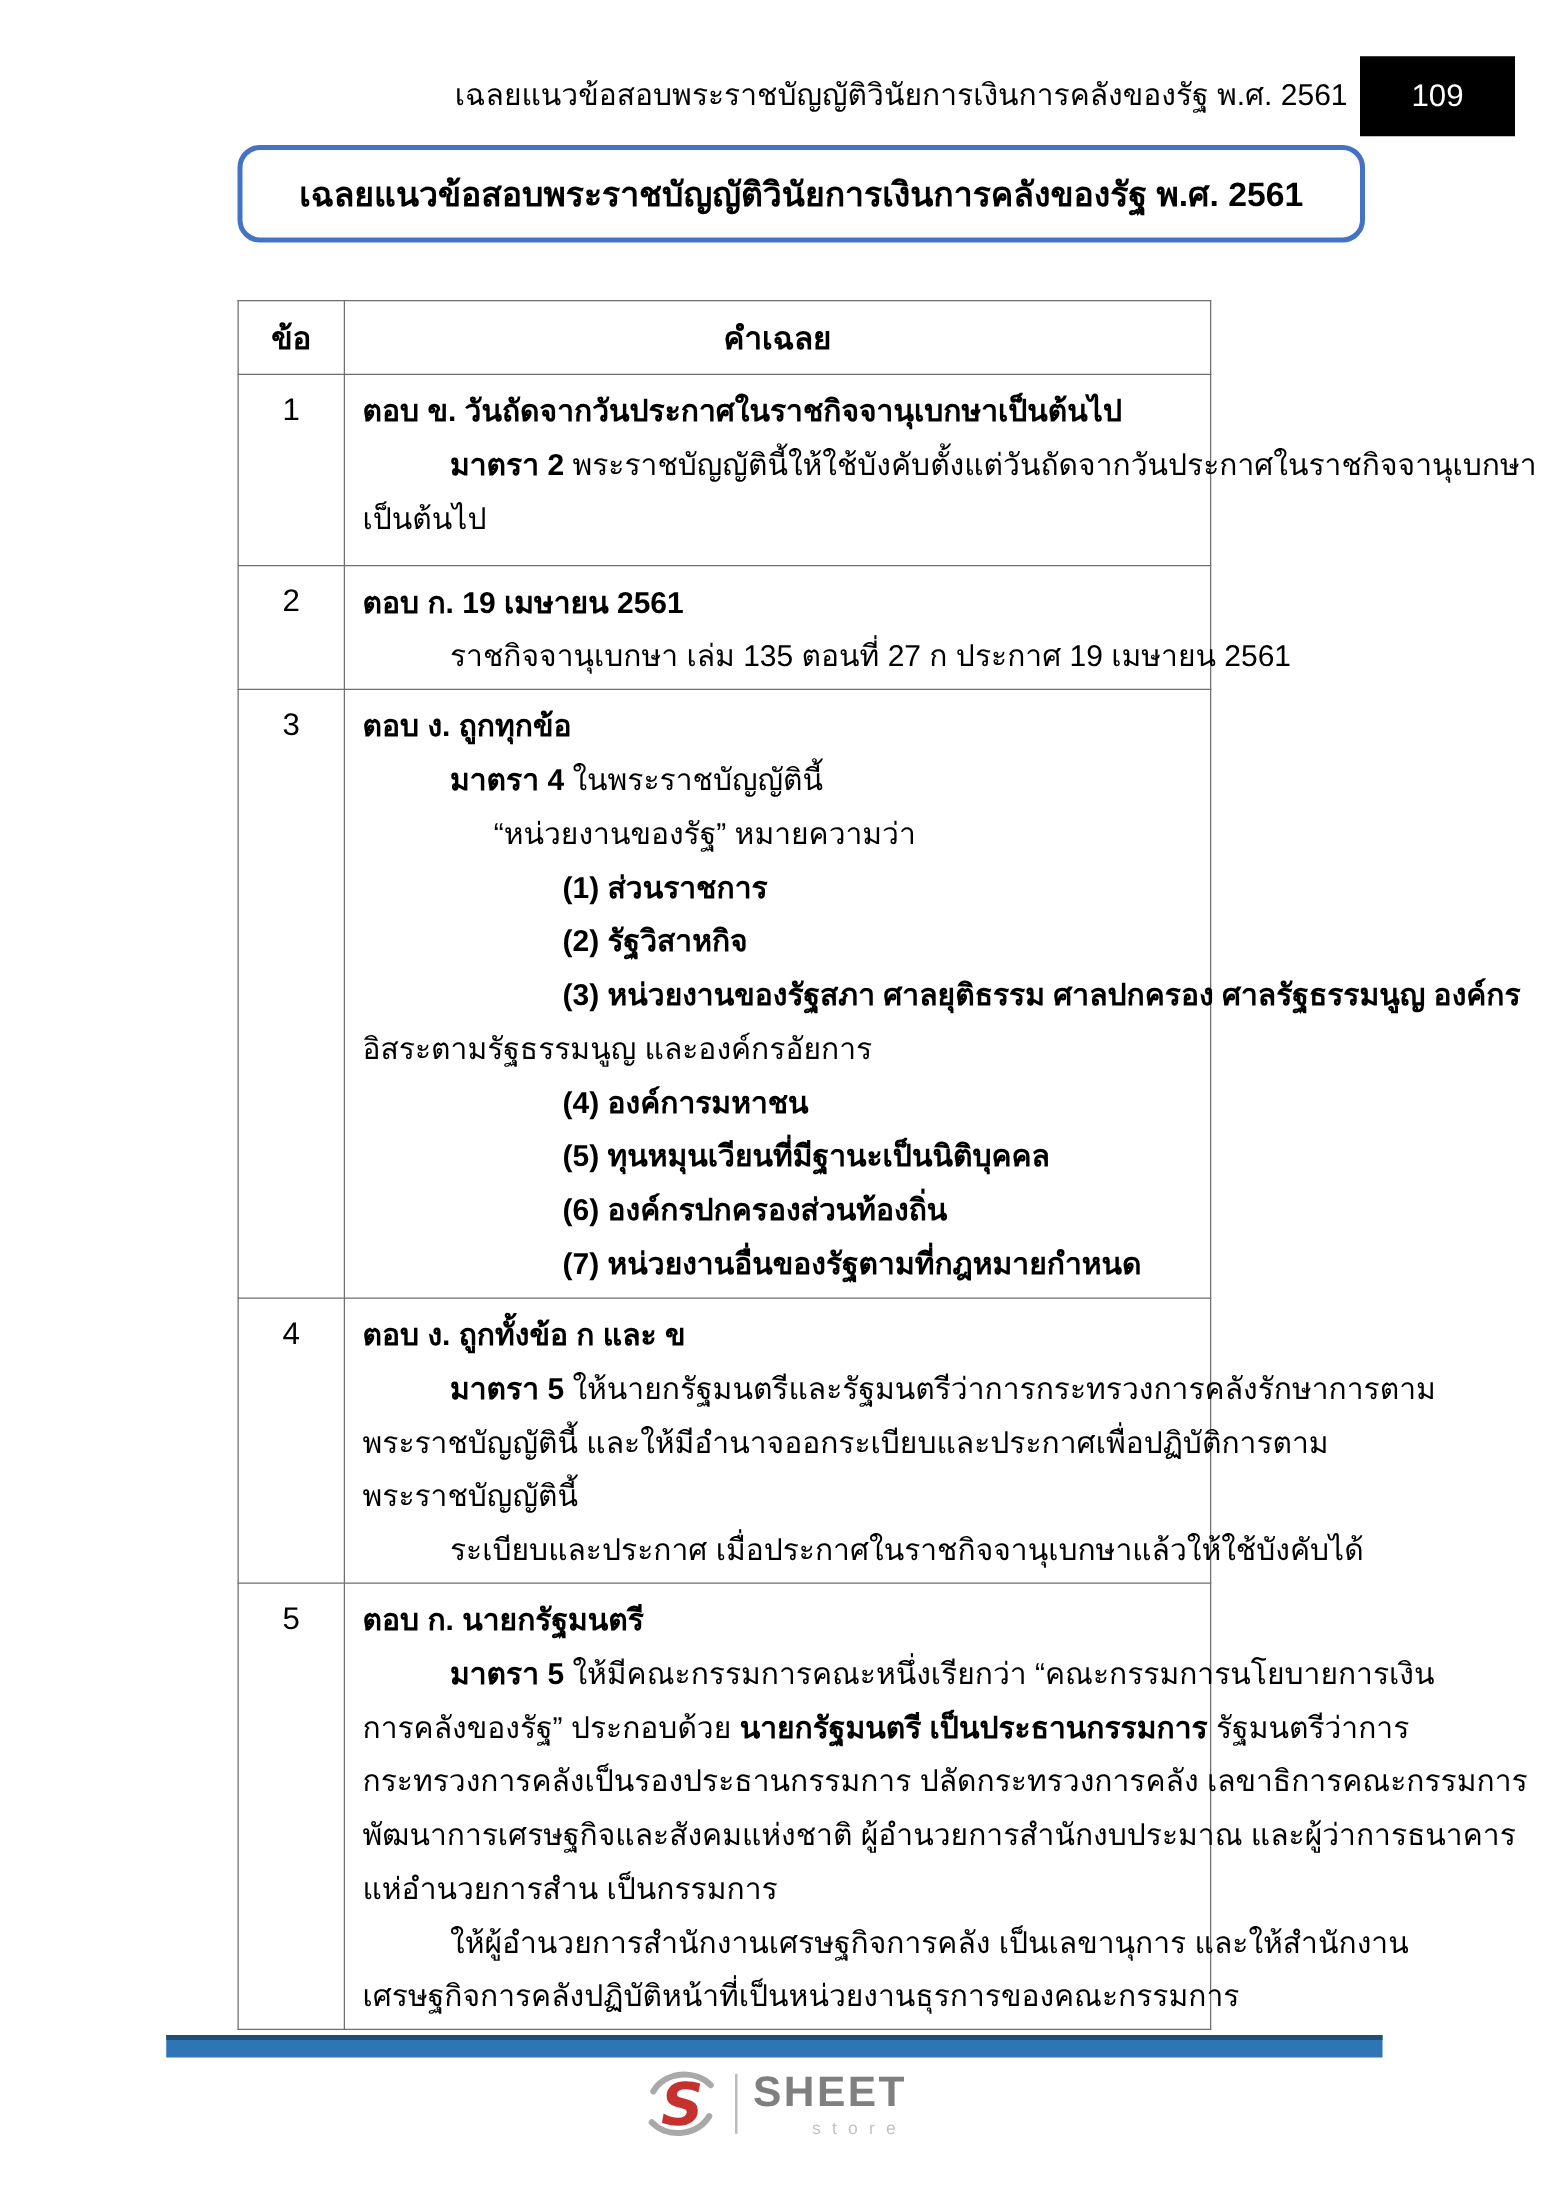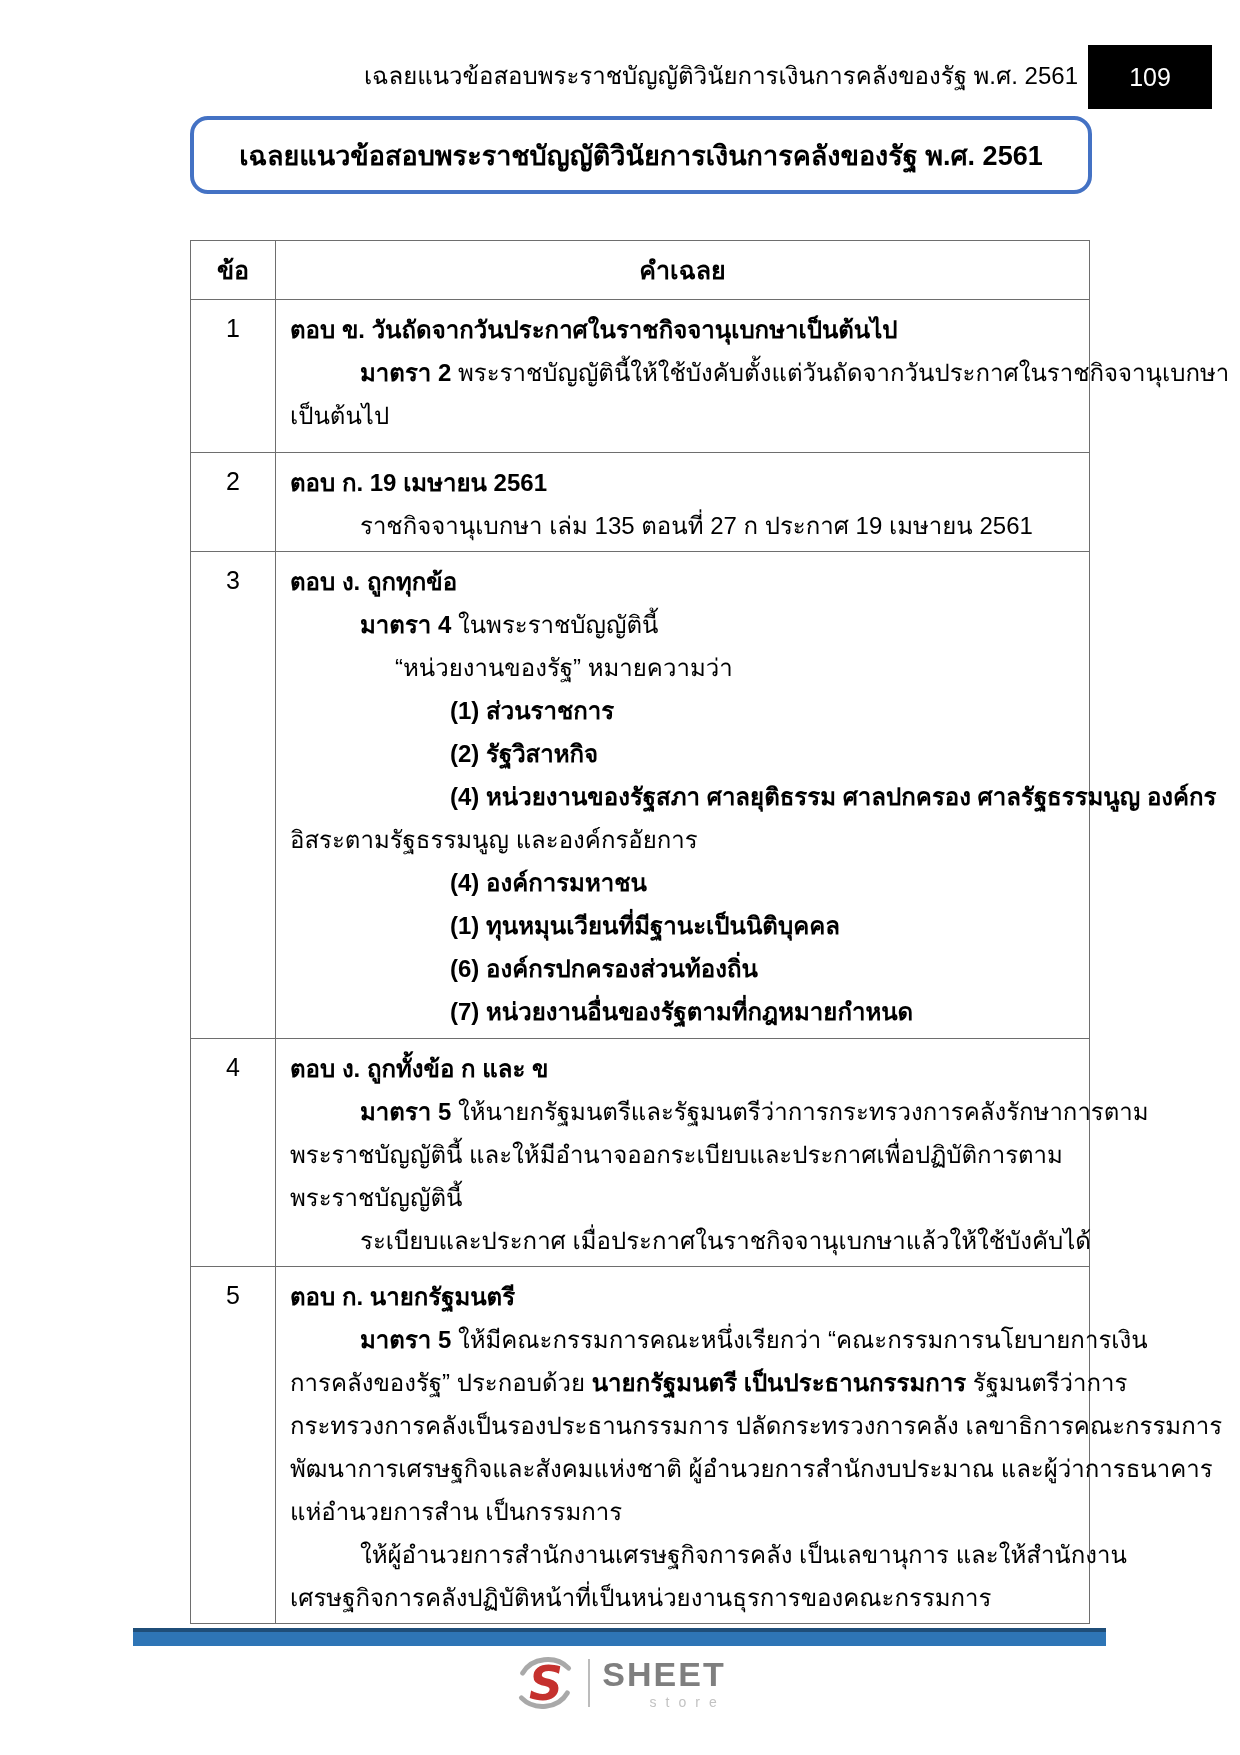--- a/index.html
+++ b/index.html
@@ -19,21 +19,21 @@
   }
   
   .title-box{
     position:absolute;top:116px;left:190px;width:894px;height:70px;
     border:4px solid #4472C4;border-radius:18px;
     display:flex;align-items:center;justify-content:center;
     font-size:27px;font-weight:bold;background:#fff;
   }
   
   .answer-table{
-    position:absolute;top:240px;left:190px;width:900px;
+    position:absolute;top:240px;left:190px;width:779px;
     border-collapse:collapse;table-layout:fixed;
   }
   .answer-table th,.answer-table td{
     border:1px solid #6e6e6e;vertical-align:top;
   }
   .answer-table th{
     height:56px;font-size:25px;font-weight:bold;text-align:center;vertical-align:middle;
     background:#fff;
   }
   .col-num{width:85px;}
@@ -111,24 +111,24 @@
         </td>
       </tr>
       <tr>
         <td class="num-cell">3</td>
         <td class="ans-cell">
           <div class="ans-line indent-0"><span class="b">ตอบ ง. ถูกทุกข้อ</span></div>
           <div class="ans-line indent-1"><span class="b">มาตรา 4</span><span> ในพระราชบัญญัตินี้</span></div>
           <div class="ans-line indent-2"><span>“หน่วยงานของรัฐ” หมายความว่า</span></div>
           <div class="ans-line indent-3"><span>(1) ส่วนราชการ</span></div>
           <div class="ans-line indent-3"><span>(2) รัฐวิสาหกิจ</span></div>
-          <div class="ans-line indent-3"><span>(4) หน่วยงานของรัฐสภา ศาลยุติธรรม ศาลปกครอง ศาลรัฐธรรมนูญ องค์กร</span></div>
+          <div class="ans-line indent-3"><span>(3) หน่วยงานของรัฐสภา ศาลยุติธรรม ศาลปกครอง ศาลรัฐธรรมนูญ องค์กร</span></div>
           <div class="ans-line indent-0"><span>อิสระตามรัฐธรรมนูญ และองค์กรอัยการ</span></div>
           <div class="ans-line indent-3"><span>(4) องค์การมหาชน</span></div>
-          <div class="ans-line indent-3"><span>(1) ทุนหมุนเวียนที่มีฐานะเป็นนิติบุคคล</span></div>
+          <div class="ans-line indent-3"><span>(5) ทุนหมุนเวียนที่มีฐานะเป็นนิติบุคคล</span></div>
           <div class="ans-line indent-3"><span>(6) องค์กรปกครองส่วนท้องถิ่น</span></div>
           <div class="ans-line indent-3"><span>(7) หน่วยงานอื่นของรัฐตามที่กฎหมายกำหนด</span></div>
         </td>
       </tr>
       <tr>
         <td class="num-cell">4</td>
         <td class="ans-cell">
           <div class="ans-line indent-0"><span class="b">ตอบ ง. ถูกทั้งข้อ ก และ ข</span></div>
           <div class="ans-line indent-1"><span class="b">มาตรา 5</span><span> ให้นายกรัฐมนตรีและรัฐมนตรีว่าการกระทรวงการคลังรักษาการตาม</span></div>
           <div class="ans-line indent-0"><span>พระราชบัญญัตินี้ และให้มีอำนาจออกระเบียบและประกาศเพื่อปฏิบัติการตาม</span></div>

